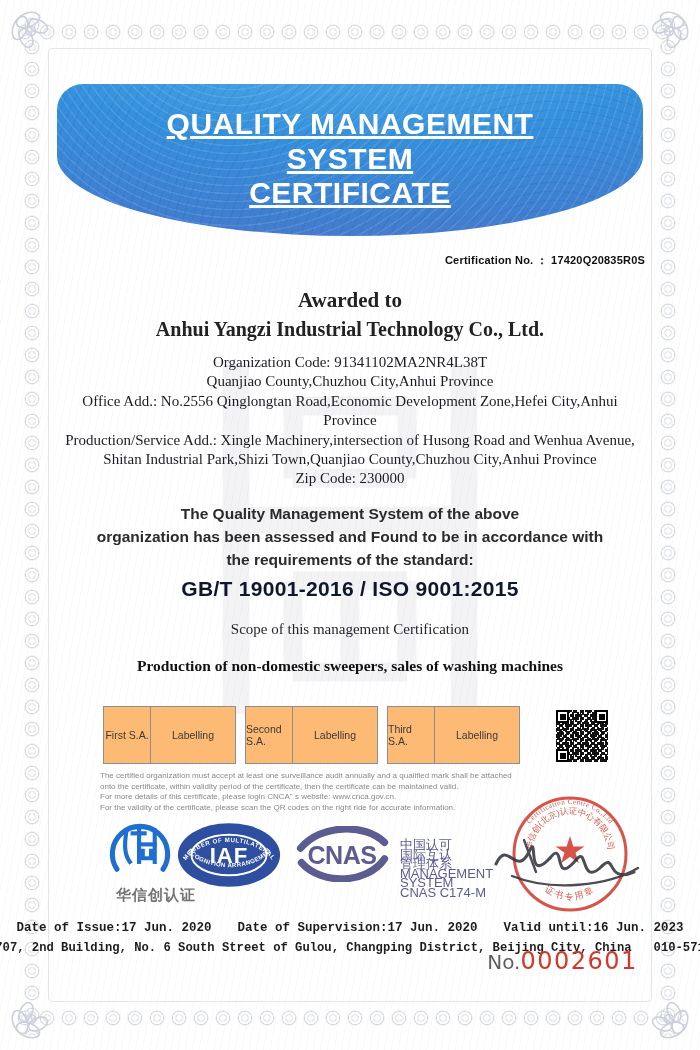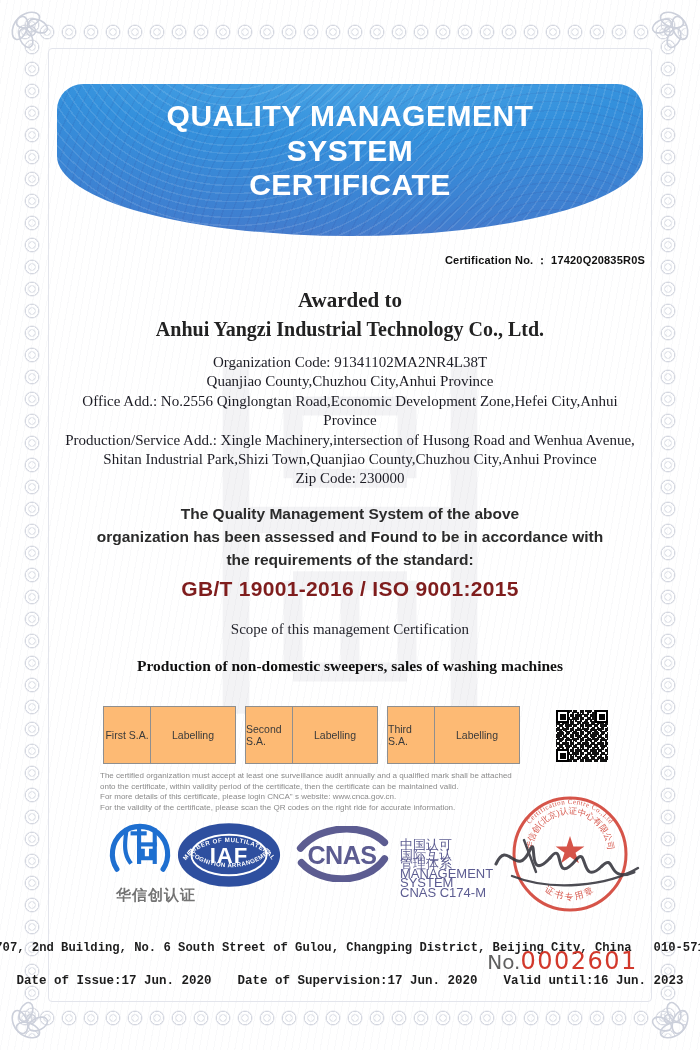--- a/index.html
+++ b/index.html
@@ -34,32 +34,32 @@
   .watermark{left:160px;top:330px;width:380px;height:420px;opacity:.05;}
 
   
   .banner{left:57px;top:84px;width:586px;height:152px;
     border-radius:26px 26px 50% 50% / 26px 26px 80px 80px;
     background:radial-gradient(140% 160% at 50% -30%, #56b0ea 0%, #3490dc 42%, #3f7fd0 75%, #5c74c4 100%);
     overflow:hidden;text-align:center;}
   .banner::after{content:"";position:absolute;inset:0;
     background:repeating-radial-gradient(circle at 30% -60%, rgba(255,255,255,.10) 0 1.5px, transparent 1.5px 8px),
                repeating-radial-gradient(circle at 85% 160%, rgba(40,40,120,.08) 0 1.5px, transparent 1.5px 9px);}
-  .banner-text{position:relative;z-index:1;padding-top:15px;color:#fff;font-weight:bold;
-    font-size:30px;line-height:34.5px;letter-spacing:.5px;}
+  .banner-text{position:relative;z-index:1;padding-top:23px;color:#fff;font-weight:bold;
+    font-size:30px;line-height:34.5px;letter-spacing:.5px;text-decoration:underline;}
 
   
   .col{left:55px;width:590px;text-align:center;}
   .cert-line{top:253px;font-weight:bold;font-size:11px;color:#101010;text-align:right;letter-spacing:.2px;}
   .serif{font-family:"Liberation Serif", serif;}
   .awarded{top:288px;font-weight:bold;font-size:21px;}
   .company{top:318px;font-weight:bold;font-size:20px;}
   .details{top:353px;font-size:15px;line-height:19.4px;color:#1c1c24;}
   .statement{top:502px;font-weight:bold;font-size:15.5px;line-height:23px;color:#2b2b2b;}
-  .standard{top:577px;font-weight:bold;font-size:21px;letter-spacing:.3px;color:#7f1d1d;}
+  .standard{top:577px;font-weight:bold;font-size:21px;letter-spacing:.3px;color:#0f172a;}
   .scope-head{top:621px;font-size:15px;color:#26262e;}
   .scope-content{top:657px;font-weight:bold;font-size:15.5px;color:#111;}
 
   
   .audit{left:103px;top:706px;display:flex;gap:9px;}
   .audit-group{display:flex;border:1px solid #8f8f8f;background:#fdba74;height:56px;}
   .audit-cell{display:flex;align-items:center;justify-content:center;font-size:10.5px;color:#3a3a3a;}
   .audit-c1{width:46px;border-right:1px solid #8f8f8f;}
   .audit-c2{width:84px;}
 
@@ -78,21 +78,21 @@
   .logo-hxc{left:84px;top:814px;width:112px;text-align:center;}
   .logo-hxc-caption{font-size:15px;font-weight:bold;color:#737373;letter-spacing:1px;margin-top:-2px;text-align:right;}
   .logo-iaf{left:176px;top:822px;width:106px;height:66px;}
   .logo-cnas{left:293px;top:826px;width:98px;height:56px;}
   .cnas-text{left:400px;top:840px;width:110px;font-size:13px;line-height:9.6px;color:#5c5c91;text-align:left;}
 
   
   .stamp{left:488px;top:788px;width:160px;height:140px;}
 
   
-  .dates{top:974px;font-family:"Liberation Mono", monospace;font-weight:bold;font-size:12.5px;color:#1d1d1d;
+  .dates{top:921px;font-family:"Liberation Mono", monospace;font-weight:bold;font-size:12.5px;color:#1d1d1d;
          display:flex;justify-content:center;gap:26px;white-space:nowrap;}
   .addr{top:941px;font-family:"Liberation Mono", monospace;font-weight:bold;font-size:12.2px;color:#1d1d1d;
         display:flex;justify-content:center;gap:22px;white-space:nowrap;}
   .serial{left:480px;top:947px;width:165px;text-align:center;white-space:nowrap;}
   .serial-prefix{font-size:20px;color:#5f5f5f;font-family:"DejaVu Sans", sans-serif;}
   .serial-number{font-size:24px;color:#d2382b;letter-spacing:1.5px;font-family:"DejaVu Sans", sans-serif;}
 </style>
 </head>
 <body>
 

